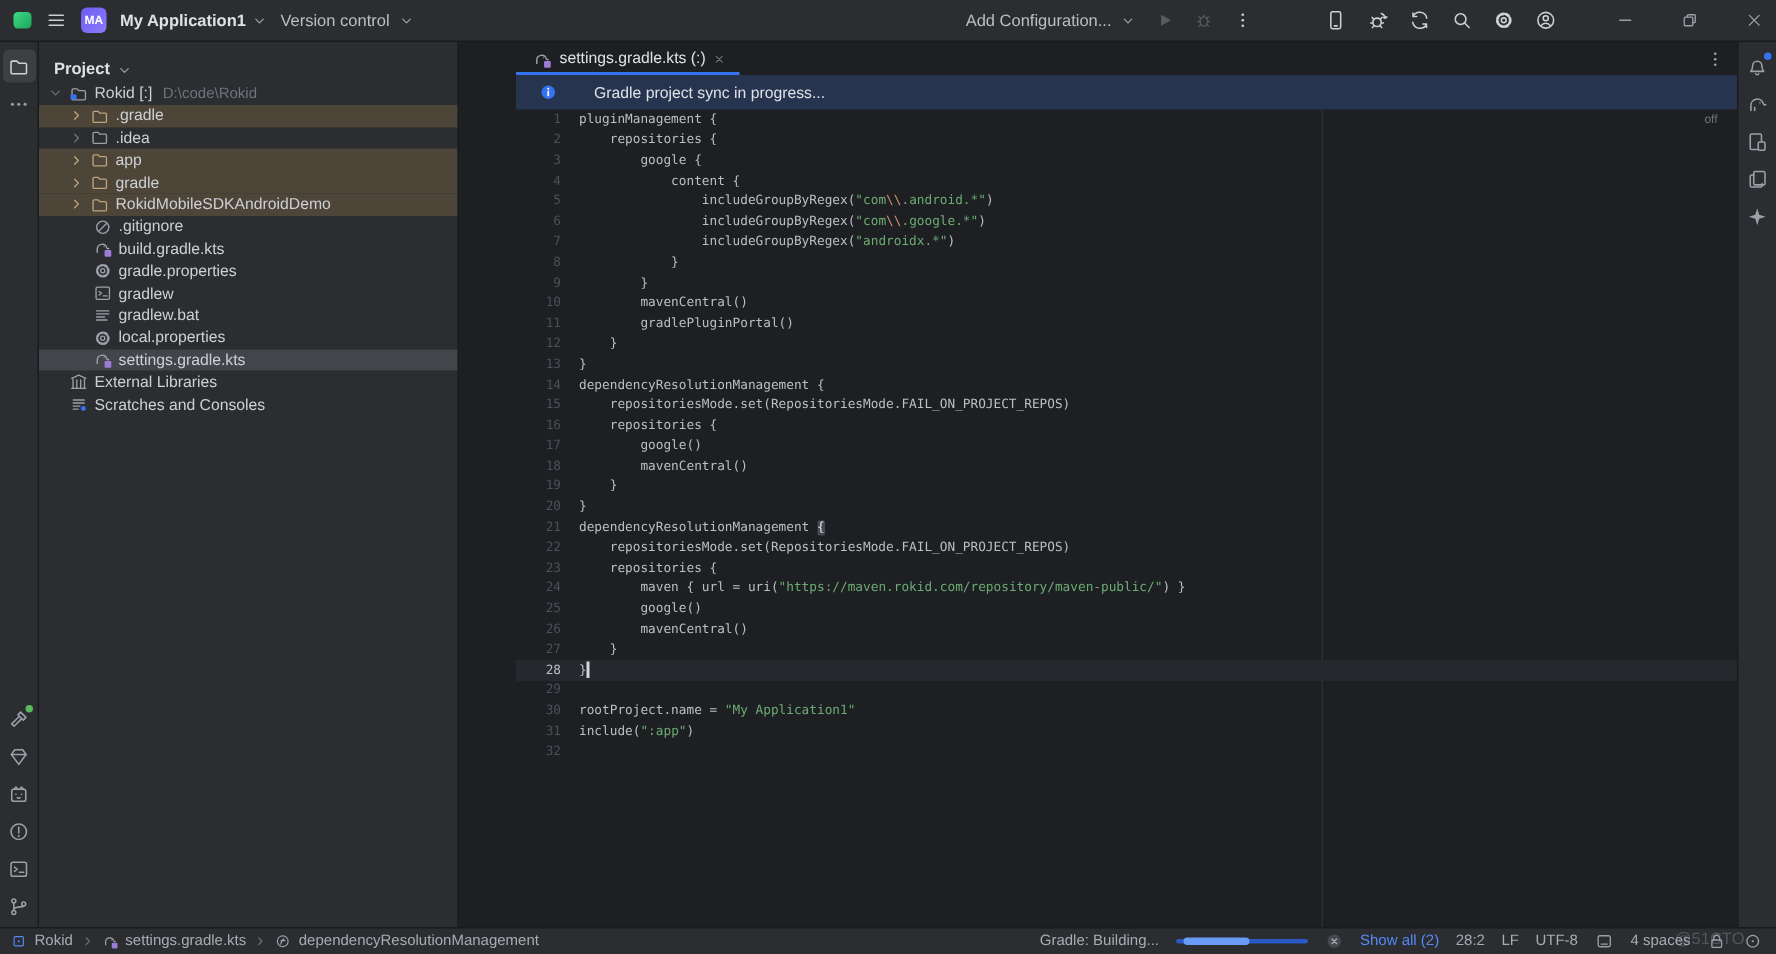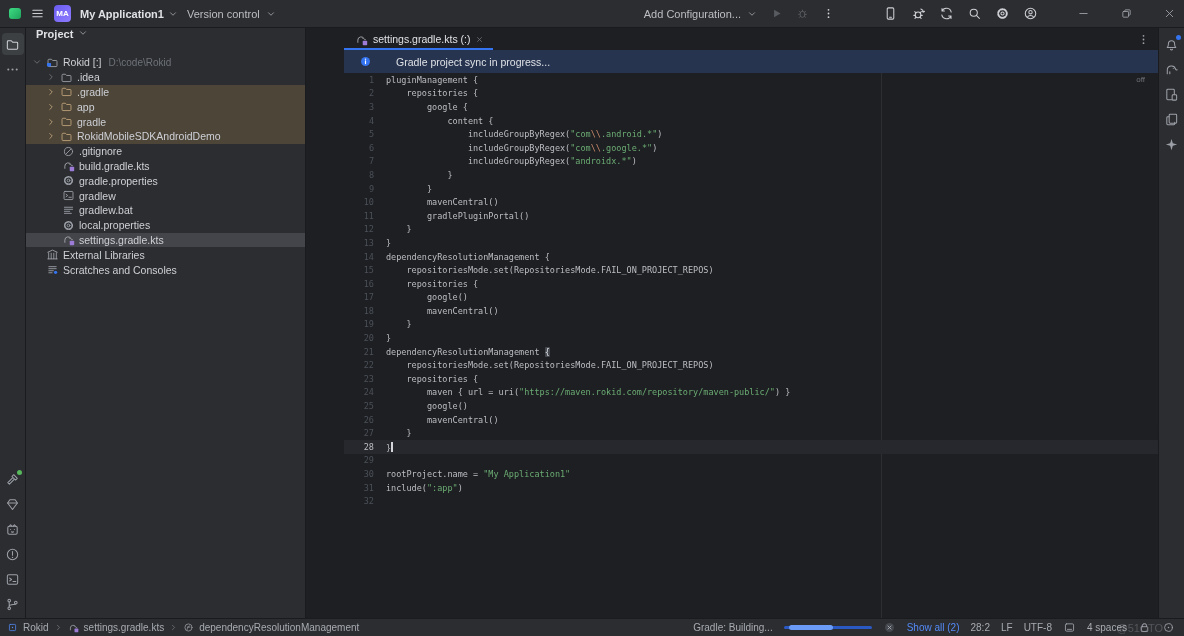--- a/index.html
+++ b/index.html
@@ -34,21 +34,21 @@
   .stripebtn.active{background:#3d4043;border-radius:4px;}
   .lstripe .spacer{flex:1}
   .dotgreen{position:absolute;top:2px;right:2px;width:5px;height:5px;border-radius:50%;background:#57b85c;}
   .dotblue{position:absolute;top:2px;right:2px;width:5px;height:5px;border-radius:50%;background:#3574f0;}
   .rstripe{width:26px;background:#2b2d30;border-left:1px solid #1a1b1e;box-sizing:border-box;
            display:flex;flex-direction:column;align-items:center;padding-top:5px;}
 
   
   .ppanel{width:280px;background:#2b2d30;border-right:1px solid #1a1b1e;box-sizing:border-box;
           display:flex;flex-direction:column;overflow:hidden;}
-  .phead{height:24px;display:flex;align-items:flex-start;gap:5px;padding-left:10px;flex:none;}
+  .phead{height:24px;display:flex;align-items:flex-end;gap:5px;padding-left:10px;flex:none;}
   .phead .t{font-size:11px;font-weight:700;color:#dfe1e5;}
   .ptree{padding-top:3px;}
   .trow{display:flex;align-items:center;height:14.8px;font-size:10.5px;color:#ced0d6;gap:4px;white-space:nowrap;}
   .trow.vcsb{background:#4c4538;}
   .trow.vcsb .ic{color:#bfa37a;}
   .trow.sel{background:#43454a;}
   .trow .path{color:#6f737a;font-size:10px;margin-left:3px;}
 
   
   .editor{flex:1;display:flex;flex-direction:column;background:#1e1f22;position:relative;min-width:0;margin-left:38px;}
@@ -73,21 +73,21 @@
 
   
   .ime{position:absolute;left:816px;top:357px;height:20px;background:#ffffff;border-radius:3px;
        box-shadow:0 1px 3px rgba(0,0,0,.5);display:flex;align-items:center;gap:5px;padding:0 5px;}
   .imekb{width:17px;height:14px;background:#3574f0;border-radius:2px;display:flex;align-items:center;justify-content:center;color:#fff;}
   .imekb svg{width:13px;height:11px;}
   .imezh{color:#3574f0;font-size:11px;font-weight:700;line-height:1;}
 
   
   .statusbar{position:absolute;left:0;right:0;bottom:0;height:18px;background:#2b2d30;border-top:1px solid #1a1b1e;
-             box-sizing:border-box;display:flex;align-items:center;font-size:10px;color:#a8abb2;padding:0 7px;}
+             box-sizing:border-box;display:flex;font-size:10px;color:#a8abb2;padding:0 7px;}
   .crumbs{display:flex;align-items:center;gap:5px;white-space:nowrap;}
   .sb-right{margin-left:auto;display:flex;align-items:center;gap:11px;position:relative;padding-right:2px;}
   .pbar{width:88px;height:3.5px;border-radius:2px;background:#2b59c4;position:relative;}
   .pthumb{position:absolute;left:5px;top:-0.75px;width:44px;height:5px;border-radius:3px;background:#6a9bf7;}
   .linkblue{color:#548af7;}
   .watermark{position:absolute;right:14px;top:1px;font-size:11px;color:rgba(175,180,190,0.30);pointer-events:none;font-family:"Liberation Sans",sans-serif;}
 </style>
 </head>
 <body>
 
@@ -302,45 +302,45 @@
           </span>
           <span class="ic ic12">
             <svg viewBox="0 0 16 16" fill="none" stroke="currentColor" stroke-width="1.1" stroke-linecap="round" stroke-linejoin="round">
               <path d="M2.5 5a1 1 0 0 1 1-1h3.2l1.4 1.5h4.4a1 1 0 0 1 1 1V12a1 1 0 0 1-1 1h-9a1 1 0 0 1-1-1z"></path>
               <rect x="1.2" y="8.6" width="5" height="4.2" rx="0.8" fill="#3574f0" stroke="none"></rect>
             </svg>
           </span>
           <span>Rokid [:]</span>
           <span class="path">D:\code\Rokid</span>
         </div>
+        <div class="trow vcsb" style="padding-left: 20px;">
+          <span class="ic ic10 dim">
+            <svg viewBox="0 0 16 16" fill="none" stroke="currentColor" stroke-width="1.1" stroke-linecap="round" stroke-linejoin="round">
+              <path d="M6 4l4 4-4 4" stroke-width="1.4"></path>
+            </svg>
+          </span>
+          <span class="ic ic12">
+            <svg viewBox="0 0 16 16" fill="none" stroke="currentColor" stroke-width="1.1" stroke-linecap="round" stroke-linejoin="round">
+              <path d="M2.5 5a1 1 0 0 1 1-1h3.2l1.4 1.5h4.4a1 1 0 0 1 1 1V12a1 1 0 0 1-1 1h-9a1 1 0 0 1-1-1z"></path>
+            </svg>
+          </span>
+          <span>.gradle</span>
+        </div>
         <div class="trow" style="padding-left: 20px;">
           <span class="ic ic10 dim">
             <svg viewBox="0 0 16 16" fill="none" stroke="currentColor" stroke-width="1.1" stroke-linecap="round" stroke-linejoin="round">
               <path d="M6 4l4 4-4 4" stroke-width="1.4"></path>
             </svg>
           </span>
           <span class="ic ic12">
             <svg viewBox="0 0 16 16" fill="none" stroke="currentColor" stroke-width="1.1" stroke-linecap="round" stroke-linejoin="round">
               <path d="M2.5 5a1 1 0 0 1 1-1h3.2l1.4 1.5h4.4a1 1 0 0 1 1 1V12a1 1 0 0 1-1 1h-9a1 1 0 0 1-1-1z"></path>
             </svg>
           </span>
           <span>.idea</span>
-        </div>
-        <div class="trow vcsb" style="padding-left: 20px;">
-          <span class="ic ic10 dim">
-            <svg viewBox="0 0 16 16" fill="none" stroke="currentColor" stroke-width="1.1" stroke-linecap="round" stroke-linejoin="round">
-              <path d="M6 4l4 4-4 4" stroke-width="1.4"></path>
-            </svg>
-          </span>
-          <span class="ic ic12">
-            <svg viewBox="0 0 16 16" fill="none" stroke="currentColor" stroke-width="1.1" stroke-linecap="round" stroke-linejoin="round">
-              <path d="M2.5 5a1 1 0 0 1 1-1h3.2l1.4 1.5h4.4a1 1 0 0 1 1 1V12a1 1 0 0 1-1 1h-9a1 1 0 0 1-1-1z"></path>
-            </svg>
-          </span>
-          <span>.gradle</span>
         </div>
         <div class="trow vcsb" style="padding-left: 20px;">
           <span class="ic ic10 dim">
             <svg viewBox="0 0 16 16" fill="none" stroke="currentColor" stroke-width="1.1" stroke-linecap="round" stroke-linejoin="round">
               <path d="M6 4l4 4-4 4" stroke-width="1.4"></path>
             </svg>
           </span>
           <span class="ic ic12">
             <svg viewBox="0 0 16 16" fill="none" stroke="currentColor" stroke-width="1.1" stroke-linecap="round" stroke-linejoin="round">
               <path d="M2.5 5a1 1 0 0 1 1-1h3.2l1.4 1.5h4.4a1 1 0 0 1 1 1V12a1 1 0 0 1-1 1h-9a1 1 0 0 1-1-1z"></path>

